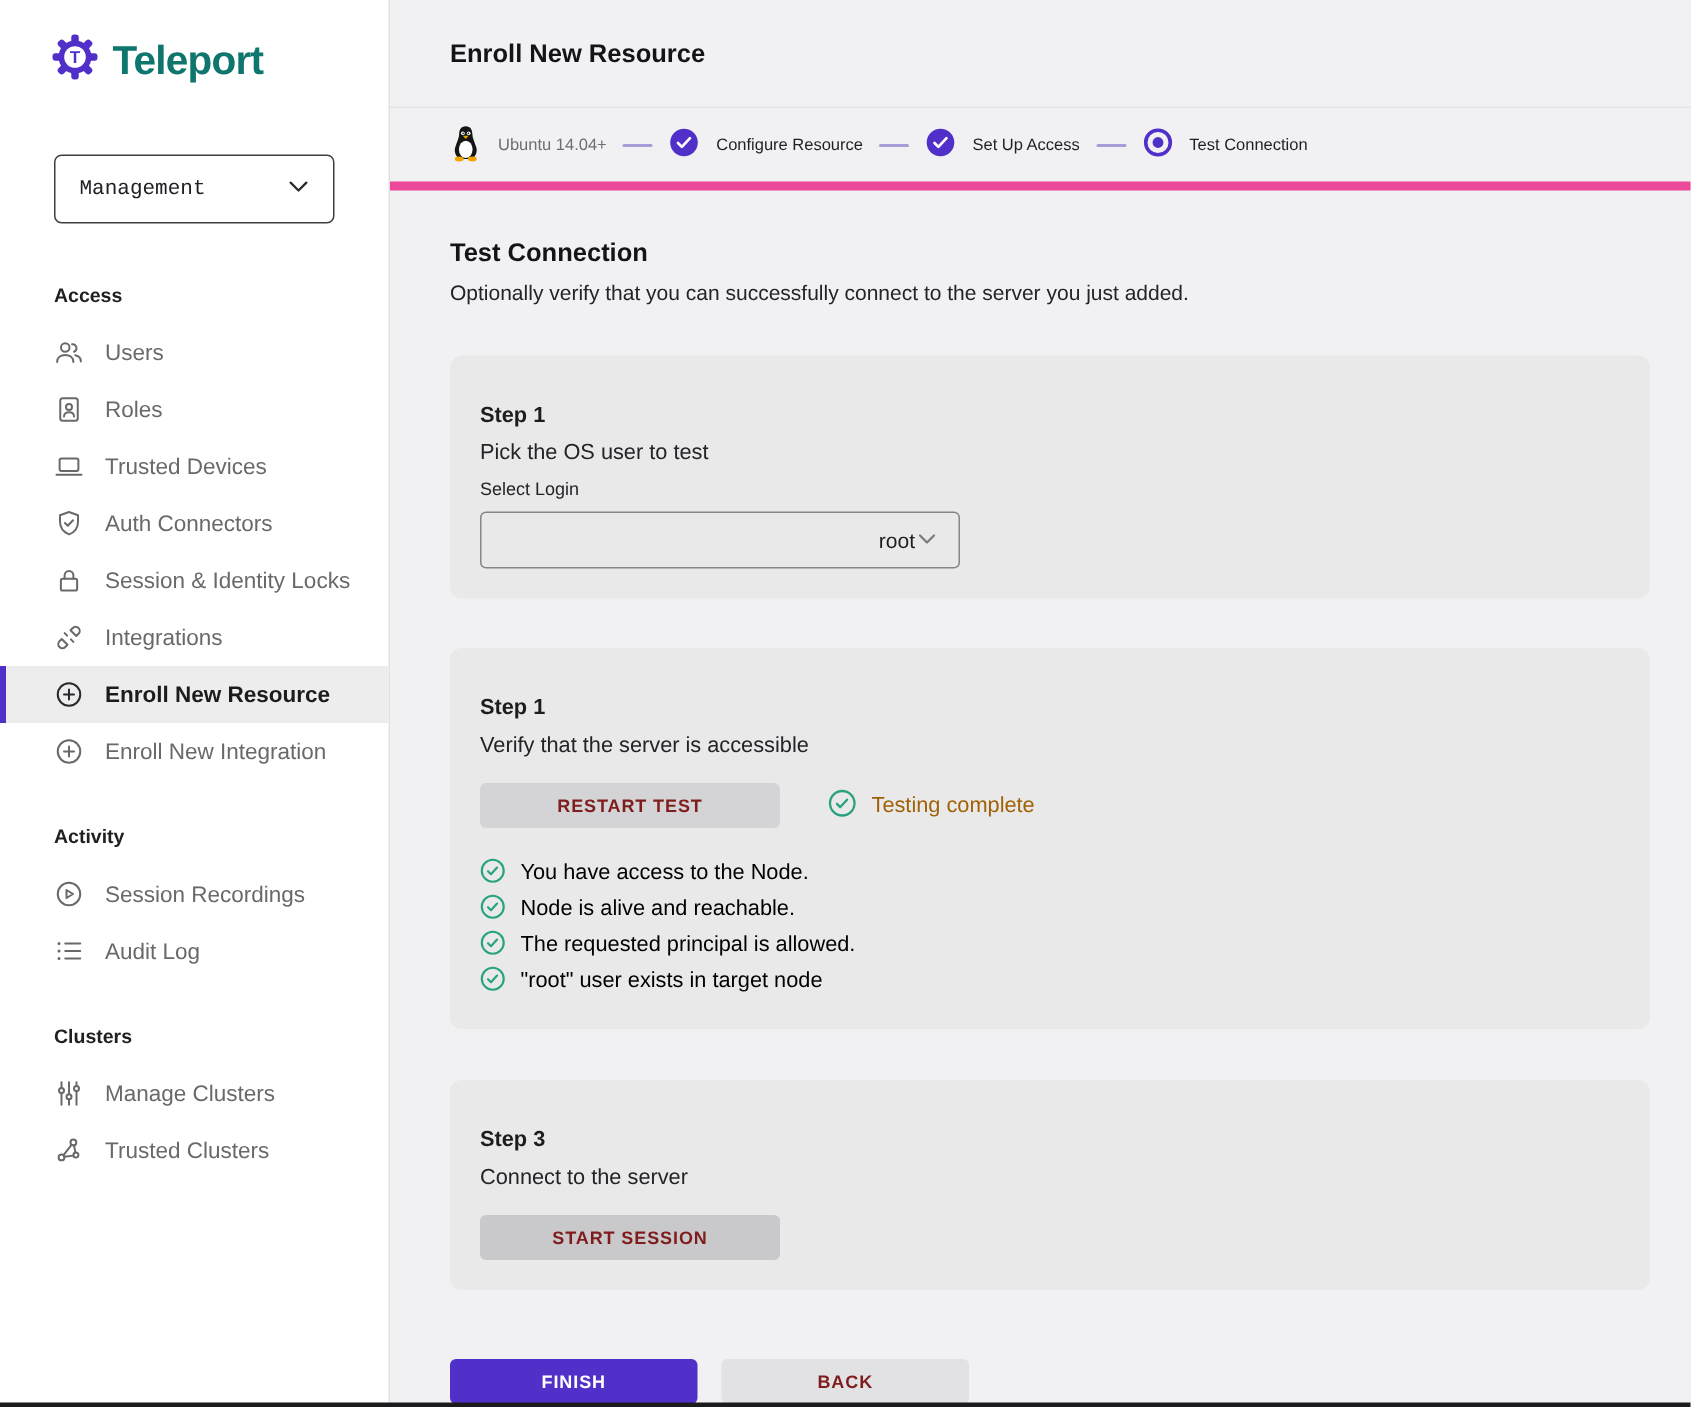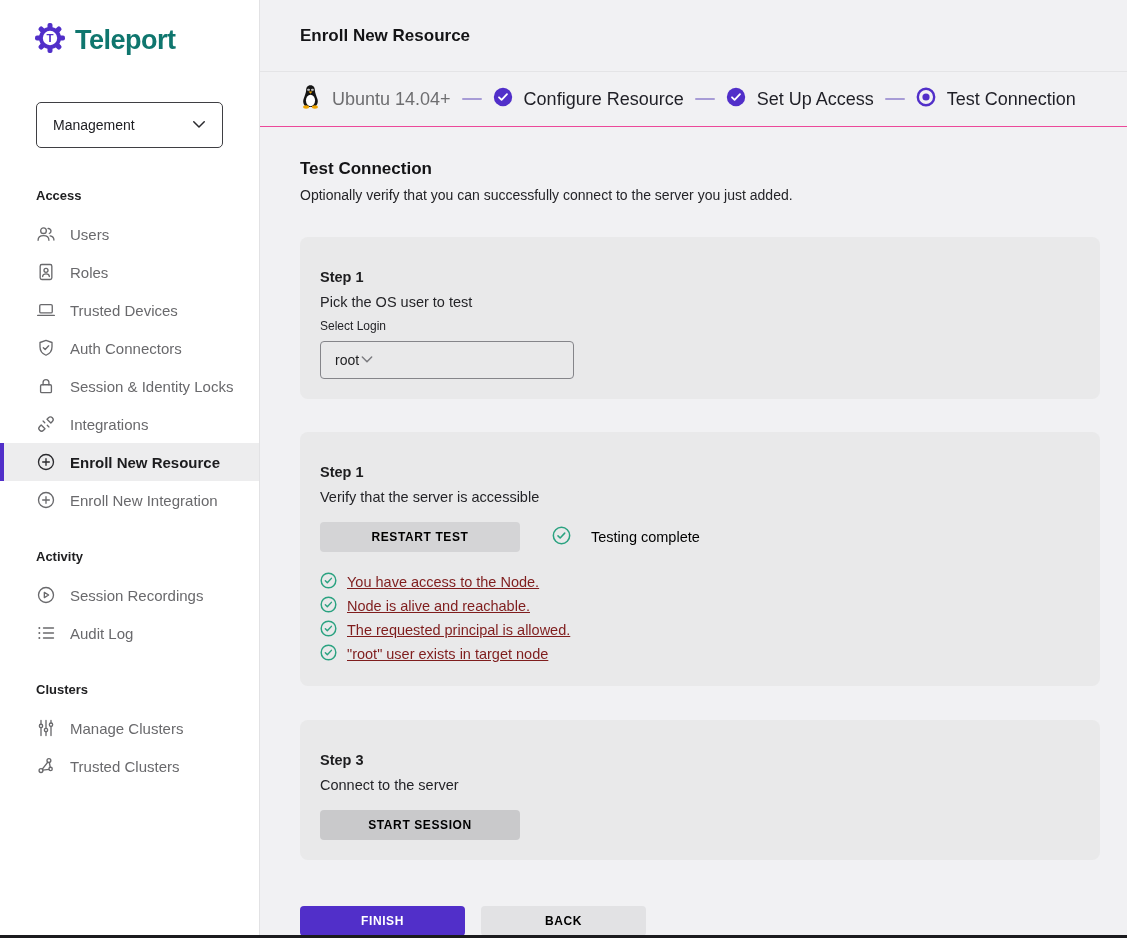--- a/index.html
+++ b/index.html
@@ -17,20 +17,21 @@
     background: #ffffff; border-right: 1px solid #e2e2e4;
   }
   .logo-row { margin: 22px 0 0 34px; display: flex; align-items: center; gap: 9px; cursor: pointer; }
   .logo-text { font-size: 27px; font-weight: bold; color: #0f766e; letter-spacing: -0.5px; }
   .workspace-select {
     margin: 44px 36px 0 36px; height: 46px;
     border: 1px solid #3f3f43; border-radius: 5px;
     display: flex; align-items: center; justify-content: space-between;
     padding: 0 14px 0 16px; font-size: 14px; color: #202024; cursor: pointer;
     background: #fff;
+    font-family: Liberation Mono, monospace;
   }
   .nav-section { margin: 40px 0 12px 36px; font-size: 13px; font-weight: bold; color: #202022; }
   .nav-section.later { margin-top: 30px; }
   .nav-item {
     height: 38px; display: flex; align-items: center; gap: 14px;
     padding-left: 36px; color: #69696c; font-size: 15px; cursor: pointer;
   }
   .nav-item .nicon { width: 20px; height: 20px; flex: 0 0 20px; display: flex; align-items: center; justify-content: center; }
   .nav-item.active {
     background: #ededee; border-left: 4px solid #512FC9; padding-left: 32px;
@@ -41,57 +42,57 @@
 
   
   .main { position: absolute; left: 260px; top: 0; width: 867px; height: 935px; background: #f1f1f3; }
   .topbar {
     height: 72px; border-bottom: 1px solid #e4e4e6;
     display: flex; align-items: center; padding-left: 40px; background: #f1f1f3;
   }
   .topbar h1 { font-size: 17px; font-weight: bold; color: #141416; }
   .stepper {
     height: 55px; display: flex; align-items: center; padding-left: 40px;
-    gap: 11px; border-bottom: 1px solid #ec4899; font-size: 18px;
+    gap: 11px; border-bottom: 6px solid #ec4899; font-size: 11px;
   }
   .stepper .res-label { color: #6e6e70; }
   .step-dash { width: 20px; height: 2px; background: #a79cd6; border-radius: 1px; }
   .step-label { color: #1f1f26; }
   .content { padding-left: 40px; }
   .content h2 { font-size: 17px; font-weight: bold; margin-top: 32px; color: #141416; }
   .subtitle { font-size: 14px; margin-top: 8px; color: #242428; }
 
   .step-box {
     width: 800px; background: #e9e9ea; border-radius: 8px; padding: 20px;
   }
   .box1 { margin-top: 34px; }
   .box2 { margin-top: 33px; }
   .box3 { margin-top: 34px; }
   .box-title { font-size: 14.5px; font-weight: bold; margin-top: 12px; }
   .box-desc { font-size: 14.5px; margin-top: 9px; color: #242428; }
   .select-label { font-size: 12px; margin-top: 9px; color: #242428; }
   .login-select {
-    margin-top: 8px; width: 254px; height: 38px;
+    margin-top: 8px; width: 320px; height: 38px;
     border: 1px solid #85858a; border-radius: 4px;
-    display: flex; align-items: center; justify-content: flex-start;
+    display: flex; align-items: center; justify-content: flex-end;
     padding: 0 13px 0 14px; font-size: 14px; color: #1d1d1f; cursor: pointer;
   }
   .btn-row { margin-top: 17px; display: flex; align-items: center; gap: 32px; }
   .btn {
     width: 200px; height: 30px; border: none; border-radius: 4px;
     font-family: "Liberation Sans", sans-serif;
     font-size: 12px; font-weight: bold; letter-spacing: 0.6px;
     display: flex; align-items: center; justify-content: center; cursor: pointer;
-    color: #000000;
+    color: #7f1d1d;
   }
   .btn-restart { background: #d4d4d6; }
   .btn-start { background: #c9c9cb; }
-  .status { display: flex; align-items: center; gap: 20px; font-size: 14.5px; color: #000000; }
+  .status { display: flex; align-items: center; gap: 10px; font-size: 14.5px; color: #a16207; }
   .checklist { margin-top: 18px; }
-  .check-row { display: flex; align-items: center; gap: 10px; height: 24px; font-size: 14.5px; color: #7f1d1d; text-decoration: underline; }
+  .check-row { display: flex; align-items: center; gap: 10px; height: 24px; font-size: 14.5px; color: #000000; }
   .footer-row { margin-top: 46px; display: flex; gap: 16px; }
   .btn-finish { width: 165px; background: #512FC9; color: #ffffff; }
   .btn-back { width: 165px; background: #e2e2e4; }
   .bottom-edge { position: absolute; left: 0; bottom: 0; width: 1127px; height: 3px; background: #1b1b1e; }
 </style>
 </head>
 <body>
 
 <div class="sidebar">
   <div class="logo-row">

